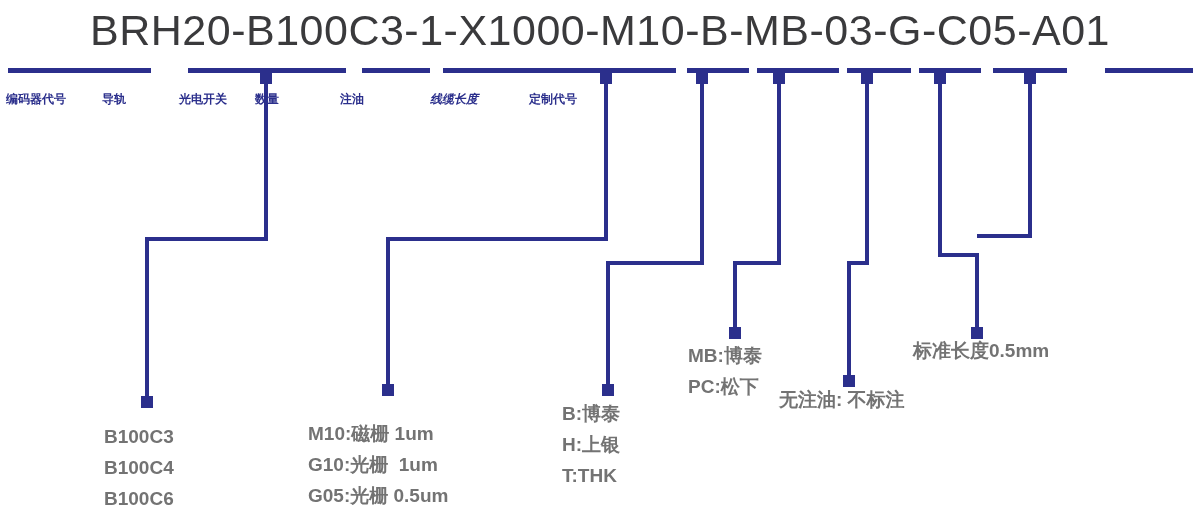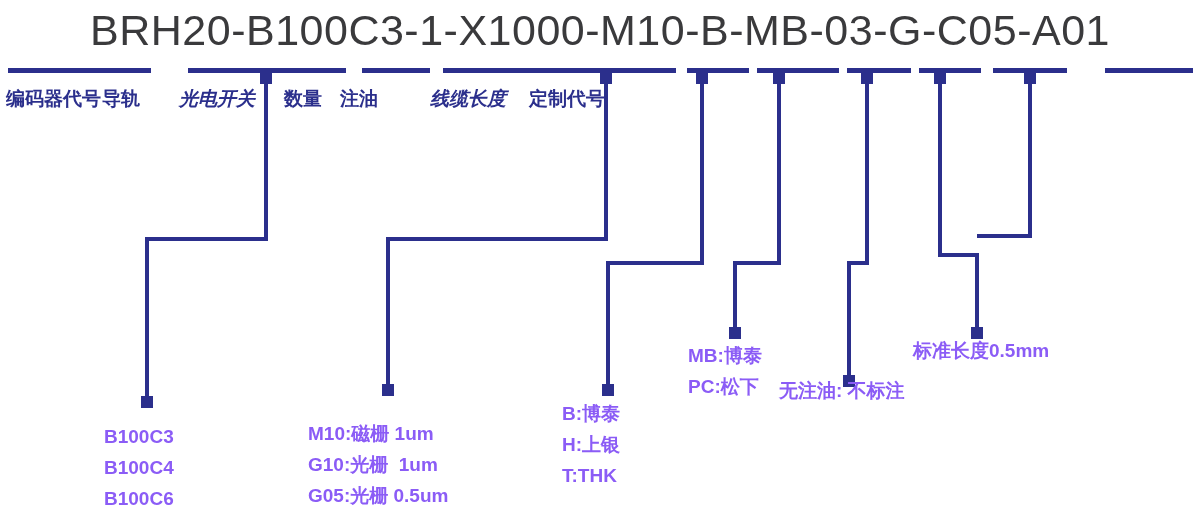--- a/index.html
+++ b/index.html
@@ -39,21 +39,21 @@
     height: 5px;
     background: #2b2f8c;
   }
 
   
   .field-label {
     position: absolute;
     top: 86px;
     height: 26px;
     line-height: 26px;
-    font-size: 19px;
+    font-size: 12px;
     font-weight: 700;
     color: #2b2f8c;
     white-space: nowrap;
     text-align: center;
   }
 
   
   #leaders {
     position: absolute;
     left: 0;
@@ -72,21 +72,21 @@
   #leaders rect.endcap {
     fill: #2b2f8c;
     stroke: none;
   }
 
   
   .note-block {
     position: absolute;
     font-size: 19px;
     font-weight: 700;
-    color: #8b5cf6;
+    color: #737373;
     white-space: nowrap;
     line-height: 31px;
   }
   .note-line {
     display: block;
     white-space: pre;
   }
 </style>
 </head>
 <body>
@@ -105,22 +105,22 @@
       <div class="rule" style="left: 757px; top: 68px; width: 82px;"></div>
       <div class="rule" style="left: 847px; top: 68px; width: 64px;"></div>
       <div class="rule" style="left: 919px; top: 68px; width: 62px;"></div>
       <div class="rule" style="left: 993px; top: 68px; width: 74px;"></div>
       <div class="rule" style="left: 1105px; top: 68px; width: 88px;"></div>
     </div>
 
   <div id="labels-layer">
       <div class="field-label" style="left: 6px; width: auto; text-align: center; padding-left: 0px;">编码器代号</div>
       <div class="field-label" style="left: 102px; width: auto; text-align: center; padding-left: 0px;">导轨</div>
-      <div class="field-label" style="left: 179px; width: auto; text-align: left; padding-left: 0px; font-style: italic;">光电开关</div>
-      <div class="field-label" style="left: 284px; width: auto; text-align: left; padding-left: 0px;">数量</div>
+      <div class="field-label" style="left: 179px; width: auto; text-align: left; padding-left: 0px;">光电开关</div>
+      <div class="field-label" style="left: 255px; width: auto; text-align: left; padding-left: 0px;">数量</div>
       <div class="field-label" style="left: 340px; width: auto; text-align: right; padding-left: 0px;">注油</div>
       <div class="field-label" style="left: 430px; width: auto; text-align: center; padding-left: 0px; font-style: italic;">线缆长度</div>
       <div class="field-label" style="left: 529px; width: auto; text-align: center; padding-left: 0px;">定制代号</div>
     </div>
 
   <svg id="leaders" viewBox="0 0 1200 507" width="1200" height="507" xmlns="http://www.w3.org/2000/svg">
       <path d="M 266 74 L 266 239 L 147 239 L 147 400"></path>
       <rect class="endcap" x="141" y="396" width="12" height="12"></rect>
       <rect class="endcap" x="260" y="72" width="12" height="12"></rect>
       <path d="M 606 74 L 606 239 L 388 239 L 388 388"></path>
@@ -155,21 +155,21 @@
       </div>
       <div class="note-block" style="left: 562px; top: 398px; text-align: left;">
         <span class="note-line">B:博泰</span>
         <span class="note-line">H:上银</span>
         <span class="note-line">T:THK</span>
       </div>
       <div class="note-block" style="left: 688px; top: 340px; text-align: left;">
         <span class="note-line">MB:博泰</span>
         <span class="note-line">PC:松下</span>
       </div>
-      <div class="note-block" style="left: 779px; top: 375px; text-align: center;">
+      <div class="note-block" style="left: 779px; top: 384px; text-align: center;">
         <span class="note-line">无注油: 不标注</span>
       </div>
       <div class="note-block" style="left: 913px; top: 335px; text-align: left;">
         <span class="note-line">标准长度0.5mm</span>
       </div>
     </div>
 
 </div>
 
 </body></html>

